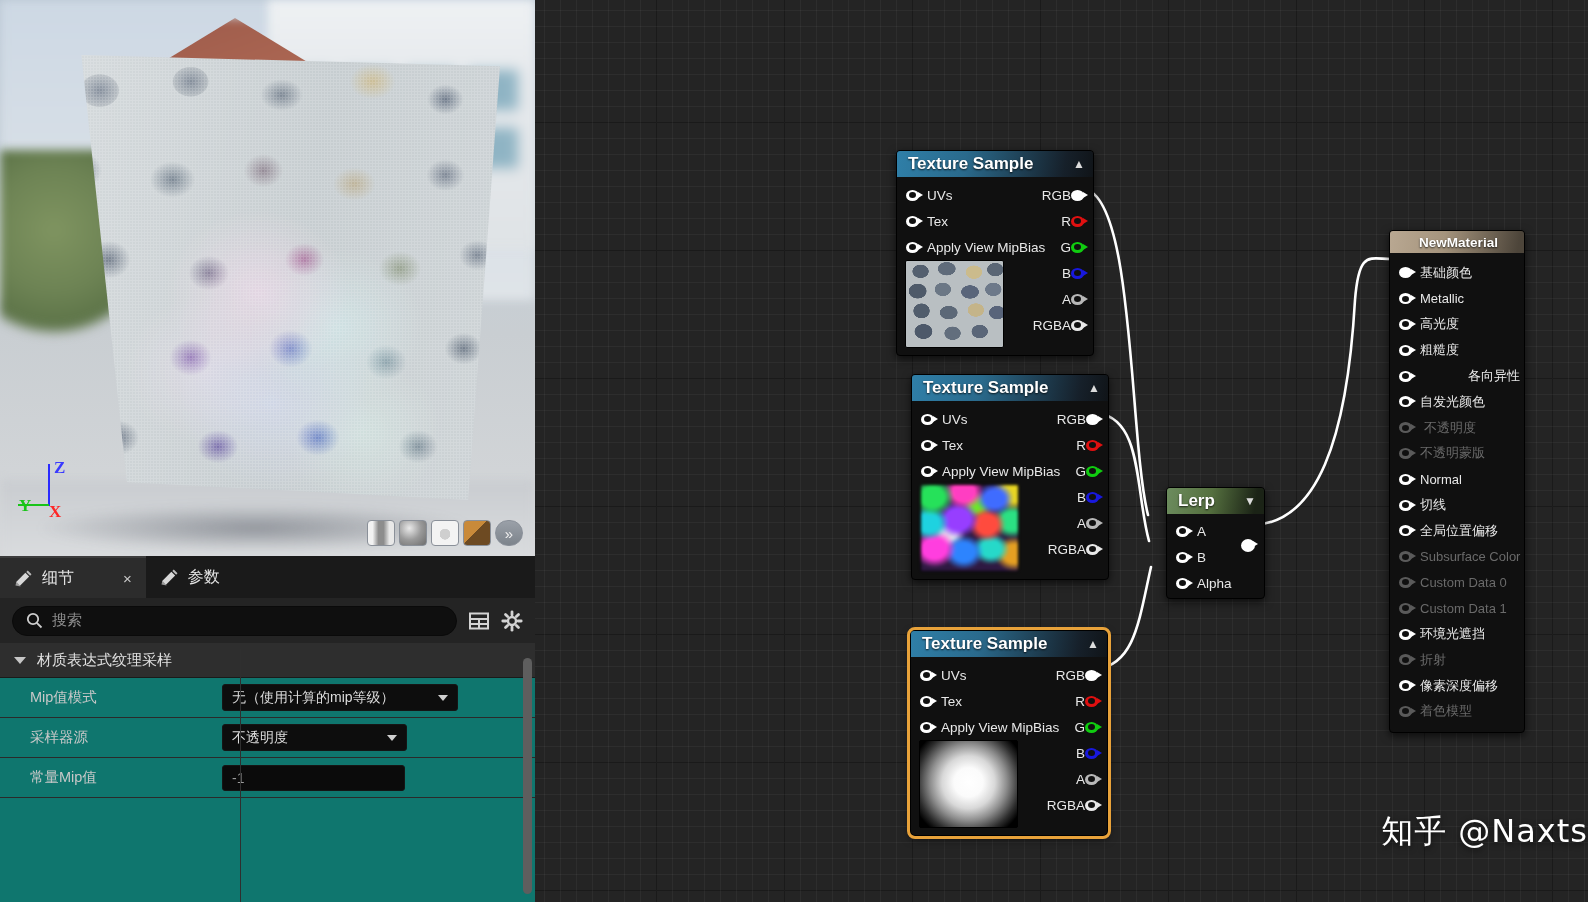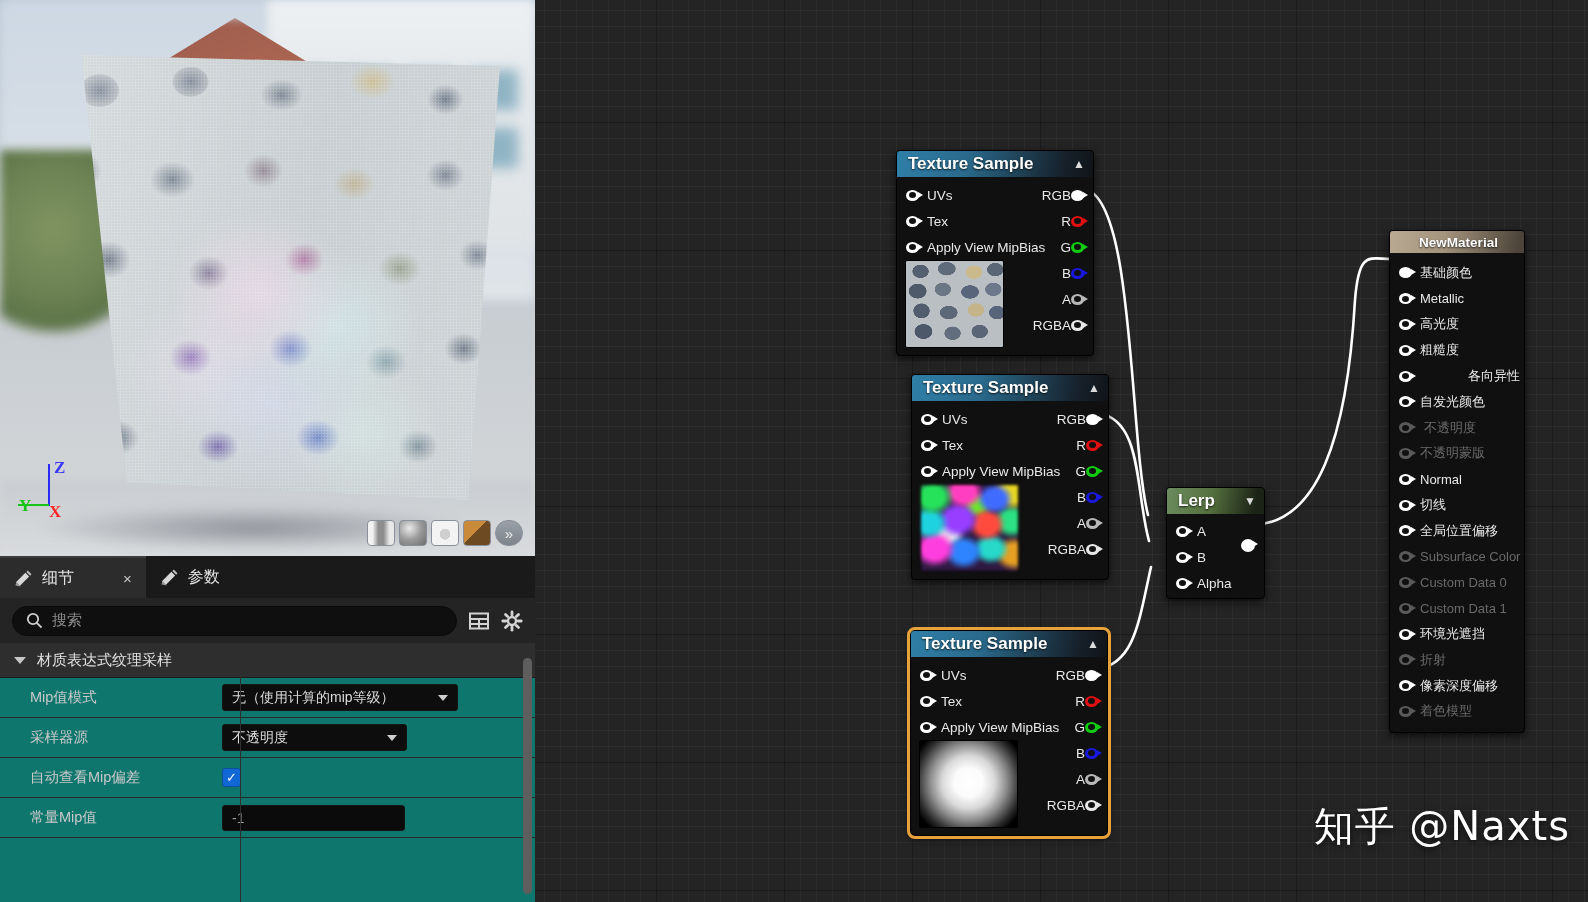--- a/index.html
+++ b/index.html
@@ -153,21 +153,21 @@
   .pin.arrow::before { content:""; position:absolute; left:12px; top:2px; border-left:5px solid currentColor;
     border-top:3.5px solid transparent; border-bottom:3.5px solid transparent; }
   .plabel { color:#e8e8e8; font-size:13.5px; }
   .plabel.dim { color:#6a6a6a; }
 
   .in-row { padding-left:9px; gap:8px; }
   .out-row { justify-content:flex-end; padding-right:9px; gap:0; }
 
   .thumb { position:absolute; left:8px; border-radius:2px; border:1px solid #000; }
 
-  #wm { position:absolute; right:18px; bottom:48px; color:#fff; font-size:40px; letter-spacing:1px;
+  #wm { position:absolute; right:0; bottom:48px; color:#fff; font-size:32px; letter-spacing:1px;
     font-family:"DejaVu Sans",sans-serif; text-shadow:0 2px 6px rgba(0,0,0,.7); }
 </style>
 </head>
 <body>
 
 <div id="root">
 
   <div id="left-col">
 
     <div id="viewport">
@@ -282,26 +282,20 @@
       <div class="prow">
         <div class="pl">采样器源</div>
         <div class="pv">
           <div class="dd" style="width:185px;">
             <span>不透明度</span>
             <span class="cv"></span>
           </div>
         </div>
       </div>
 
-      <div class="prow">
-        <div class="pl">自动查看Mip偏差</div>
-        <div class="pv">
-          <div class="chk">✓</div>
-        </div>
-      </div>
 
 
       <div class="prow">
         <div class="pl">常量Mip值</div>
         <div class="pv">
           <div class="txtin" style="width:183px;color:#9a9a9a;">-1</div>
         </div>
       </div>
 
       <div id="dscroll"></div>

